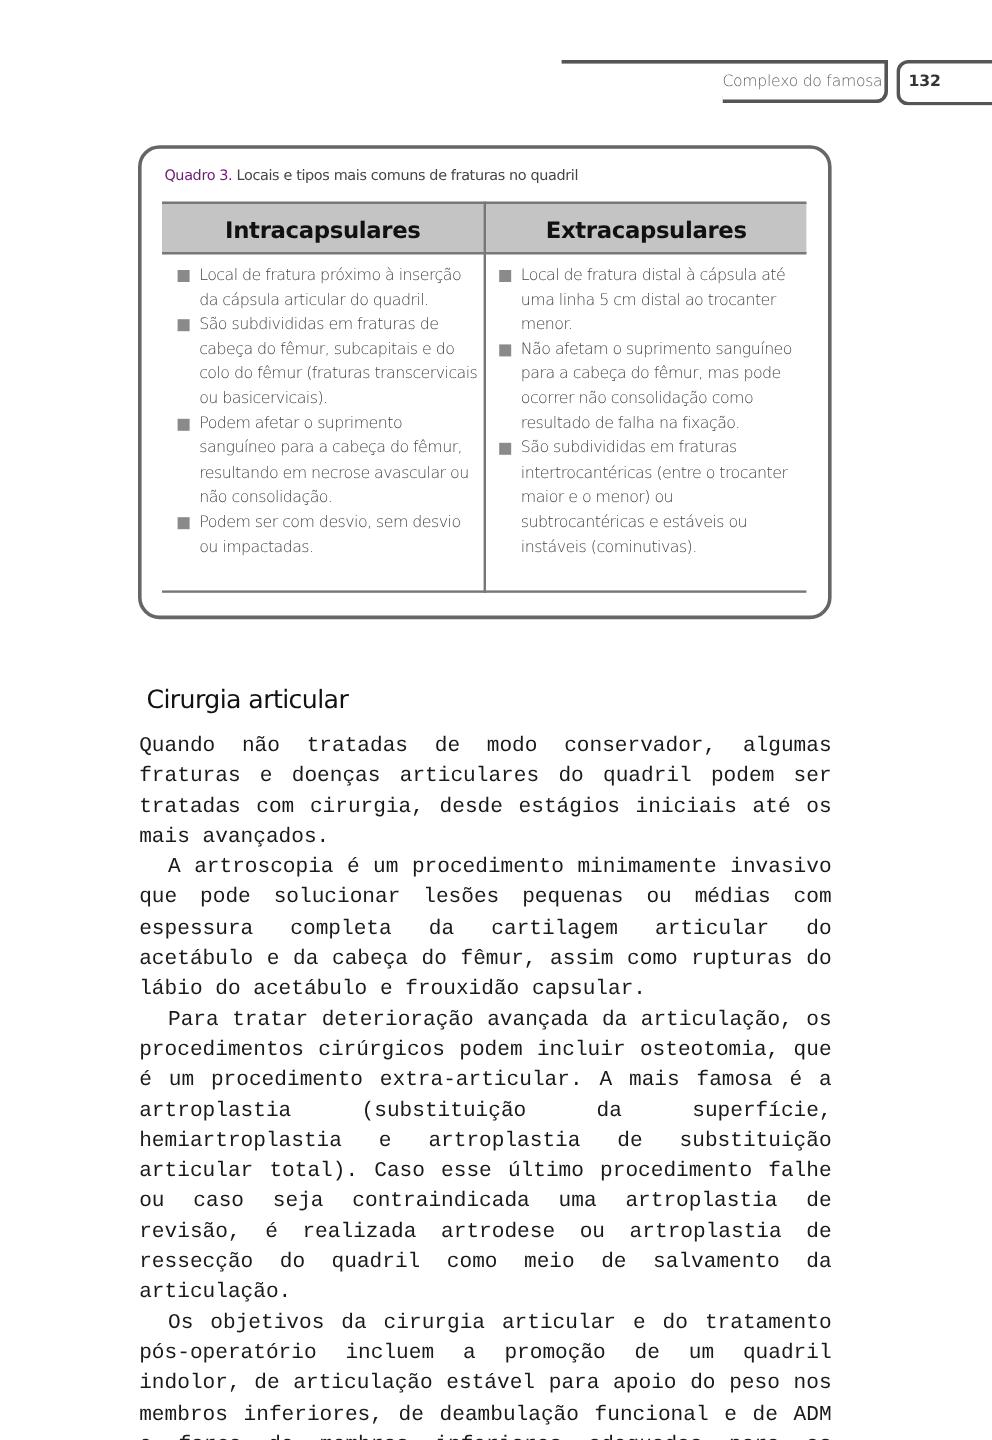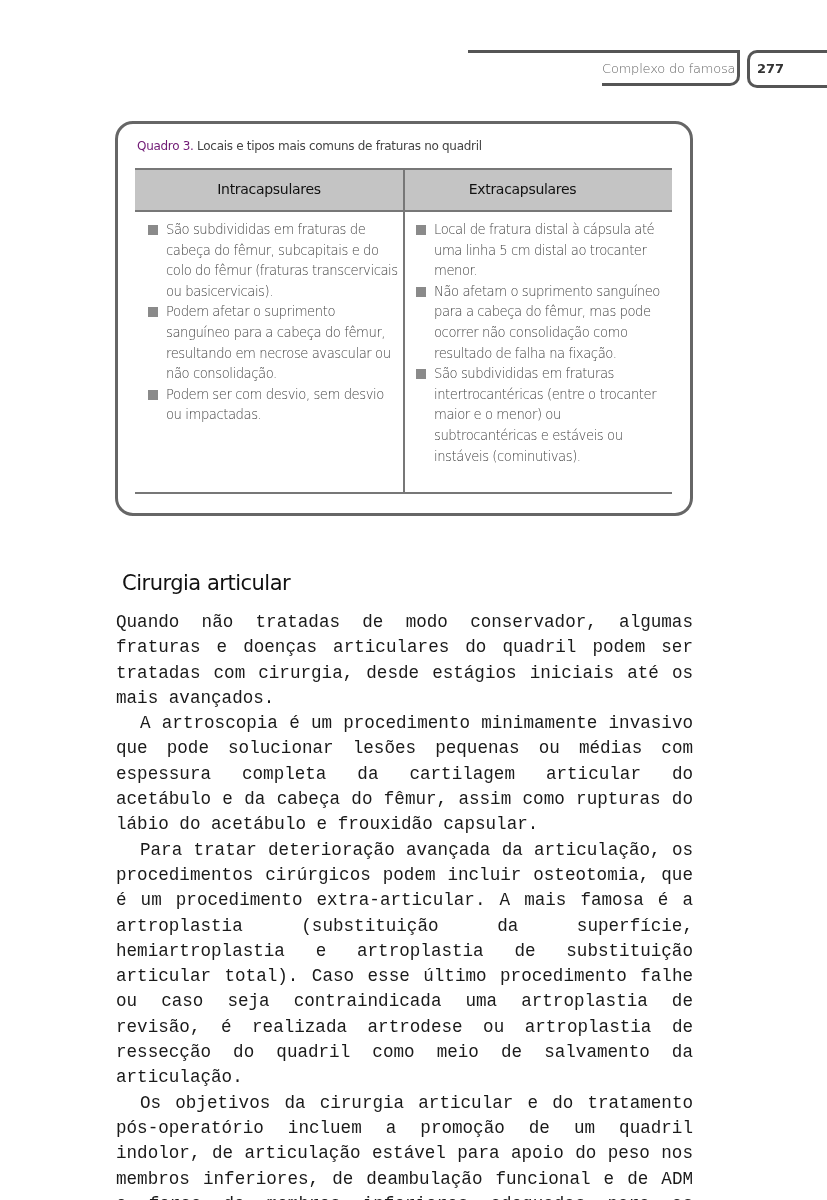--- a/index.html
+++ b/index.html
@@ -15,23 +15,23 @@
     .hdr-page-num { position: absolute; left: 757px; top: 61px; font-family: "DejaVu Sans", sans-serif; font-size: 13px; font-weight: bold; color: #333; }
 
     
     .box { position: absolute; left: 115px; top: 121px; width: 578px; height: 395px; border: 3px solid #666; border-radius: 18px; box-sizing: border-box; }
     .caption { position: absolute; left: 137px; top: 139px; font-family: "DejaVu Sans", sans-serif; font-size: 12px; color: #444; letter-spacing: -0.3px; }
     .caption b { color: #701a75; font-weight: normal; }
 
     .tbl { position: absolute; left: 135px; top: 168px; width: 537px; height: 326px; }
     .thead { position: absolute; left: 0; top: 0; width: 537px; height: 44px; background: #c4c4c4;
       border-top: 2px solid #777; border-bottom: 2px solid #777; box-sizing: border-box; }
-    .th { position: absolute; top: 13px; font-family: "DejaVu Sans", sans-serif; font-weight: normal; font-size: 14px; color: #111; text-align: center; letter-spacing: -0.3px; }
+    .th { position: absolute; top: 13px; font-family: "DejaVu Sans", sans-serif; font-weight: bold; font-size: 19px; color: #111; text-align: center; letter-spacing: -0.3px; }
     .th.c1 { left: 0; width: 268px; }
-    .th.c2 { left: 254px; width: 267px; }
+    .th.c2 { left: 270px; width: 267px; }
     .vdiv { position: absolute; left: 268px; top: 0; width: 2px; height: 326px; background: #777; }
     .tbottom { position: absolute; left: 0; top: 324px; width: 537px; height: 2px; background: #777; }
 
     .col { position: absolute; top: 52px; font-family: "DejaVu Sans", sans-serif; font-size: 13.2px; color: #444; line-height: 20.6px; letter-spacing: -0.45px; font-weight: 300; }
     .col.c1 { left: 12px; width: 252px; }
     .col.c2 { left: 280px; width: 248px; }
     .col ul { list-style: none; margin: 0; padding: 0; }
     .col li { position: relative; padding-left: 19px; }
     .col li .bul { position: absolute; left: 1px; top: 5px; width: 10px; height: 10px; background: #8a8a8a; }
 
@@ -43,34 +43,35 @@
     .body p { margin: 0; }
     .body p.ind { text-indent: 24px; }
   </style>
 </head>
 <body>
 
 <div class="hdr-line"></div>
 <div class="hdr-section"></div>
 <span class="hdr-title">Complexo do famosa</span>
 <div class="hdr-page"></div>
-<span class="hdr-page-num">277</span>
+<span class="hdr-page-num">132</span>
 
 <div class="box"></div>
 <div class="caption"><b>Quadro 3.</b><span> Locais e tipos mais comuns de fraturas no quadril</span></div>
 
 <div class="tbl">
   <div class="thead"></div>
   <div class="th c1">Intracapsulares</div>
   <div class="th c2">Extracapsulares</div>
   <div class="vdiv"></div>
   <div class="tbottom"></div>
 
   <div class="col c1">
     <ul>
+      <li><span class="bul"></span><span>Local de fratura próximo à inserção da cápsula articular do quadril.</span></li>
       <li><span class="bul"></span><span>São subdivididas em fraturas de cabeça do fêmur, subcapitais e do colo do fêmur (fraturas transcervicais ou basicervicais).</span></li>
       <li><span class="bul"></span><span>Podem afetar o suprimento sanguíneo para a cabeça do fêmur, resultando em necrose avascular ou não consolidação.</span></li>
       <li><span class="bul"></span><span>Podem ser com desvio, sem desvio ou impactadas.</span></li>
     </ul>
   </div>
 
   <div class="col c2">
     <ul>
       <li><span class="bul"></span><span>Local de fratura distal à cápsula até uma linha 5 cm distal ao trocanter menor.</span></li>
       <li><span class="bul"></span><span>Não afetam o suprimento sanguíneo para a cabeça do fêmur, mas pode ocorrer não consolidação como resultado de falha na fixação.</span></li>

